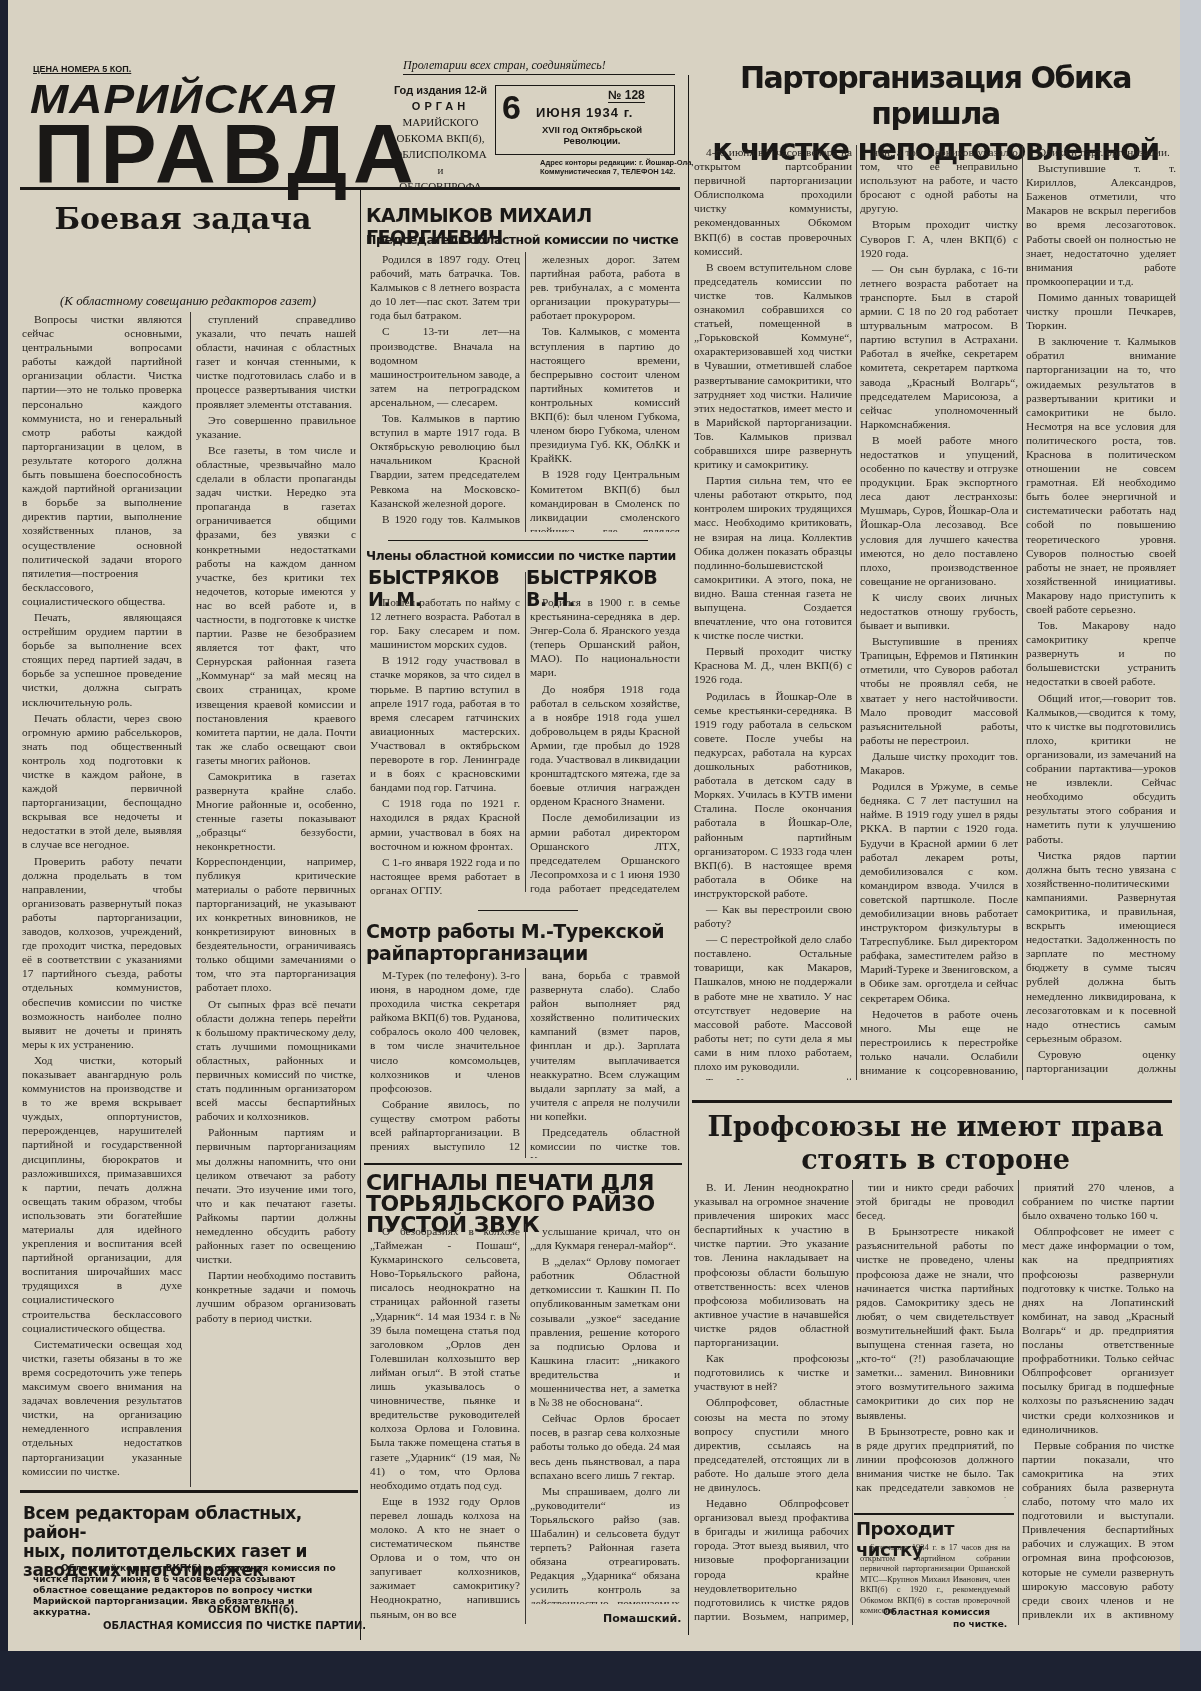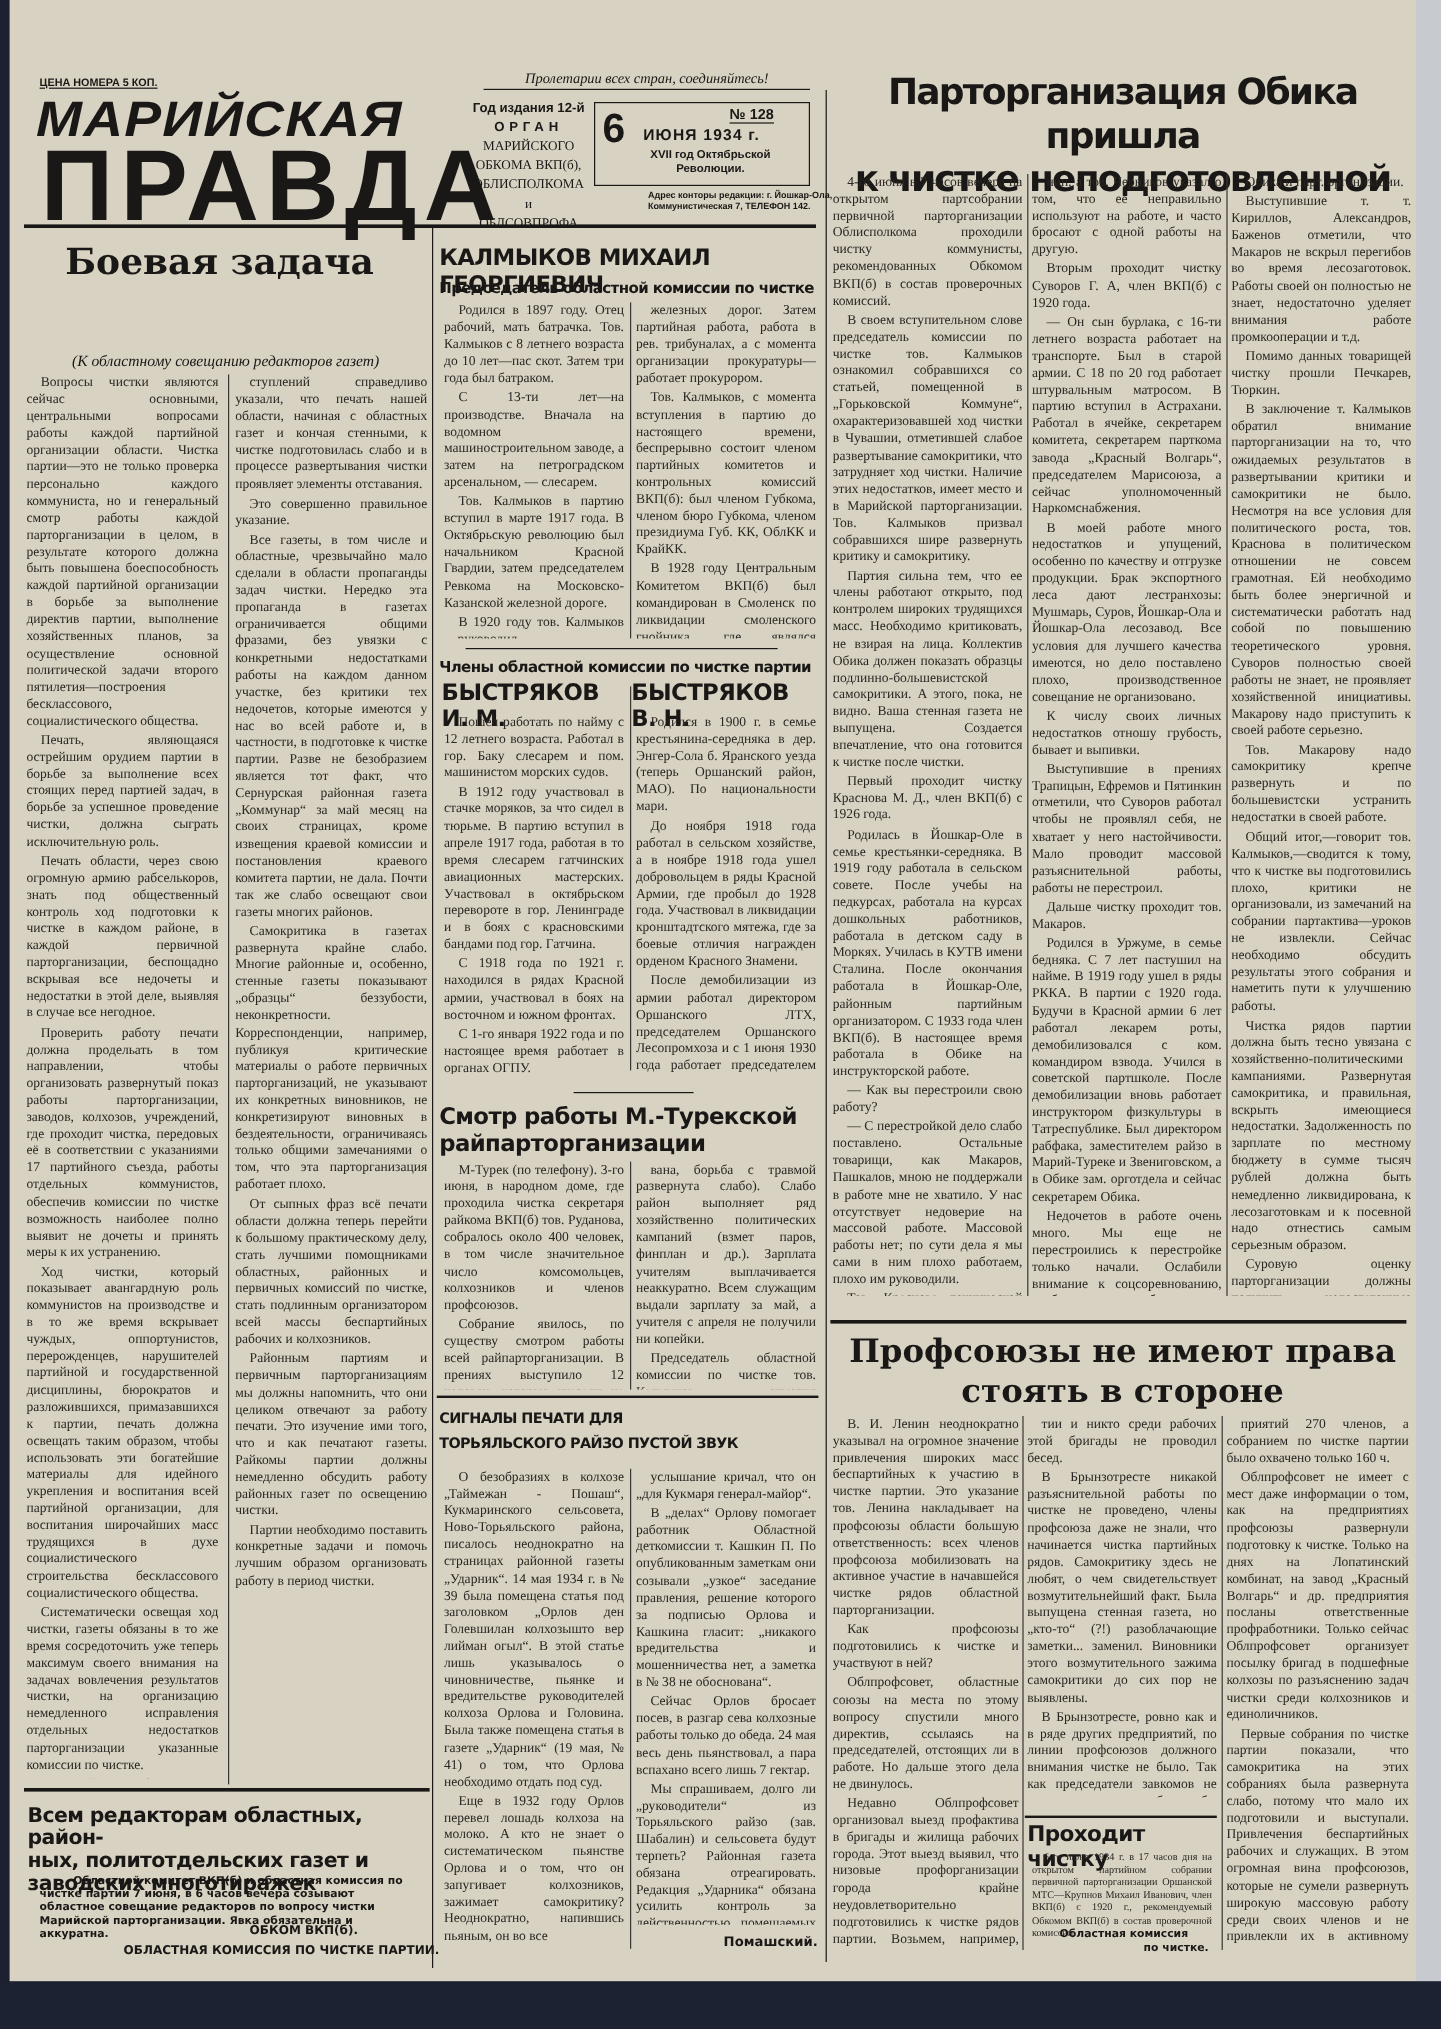--- a/index.html
+++ b/index.html
@@ -37,21 +37,21 @@
   .italic-sub { font-style:italic; text-align:center; font-size:13px; }
   .notice-body { font-family:"DejaVu Sans", sans-serif; font-weight:bold; font-size:9px; line-height:11px; }
   .sign { font-family:"DejaVu Sans", sans-serif; font-weight:bold; }
 </style>
 </head>
 <body>
 
 <div class="page">
 
   <div class="abs price sans" style="left:25px; top:64px;">ЦЕНА НОМЕРА 5 КОП.</div>
-  <div class="abs motto" style="left:395px; top:58px; width:272px; text-align:center;">Пролетарии всех стран, соединяйтесь!</div>
+  <div class="abs motto" style="left:395px; top:58px; width:272px; text-align:left;">Пролетарии всех стран, соединяйтесь!</div>
 
   <div class="abs sans mast-top" style="left:22px; top:72px; width:320px;">МАРИЙСКАЯ</div>
   <div class="abs sans mast-main" style="left:26px; top:114px; width:340px;">ПРАВДА</div>
 
   <div class="abs organ" style="left:385px; top:82px; width:95px;">
     <div class="b" style="font-size:11px;">Год издания 12-й</div>
     <div class="b" style="letter-spacing:4px;">ОРГАН</div>
     <div>МАРИЙСКОГО</div>
     <div>ОБКОМА ВКП(б),</div>
     <div>ОБЛИСПОЛКОМА и</div>
@@ -151,21 +151,21 @@
     <p>М-Турек (по телефону). 3-го июня, в народном доме, где проходила чистка секретаря райкома ВКП(б) тов. Руданова, собралось около 400 человек, в том числе значительное число комсомольцев, колхозников и членов профсоюзов.</p>
     <p>Собрание явилось, по существу смотром работы всей райпарторганизации. В прениях выступило 12 человек, которые указали на ряд больших недостатков в работе. Особенно отмечалась слабость борьбы за зажиточную и культурную жизнь колхозников (бескоровность не ликвидиро-</p>
   </div>
   <div class="vrule" style="left:517px; top:968px; height:190px;"></div>
   <div class="col-text" style="left:522px; top:968px; width:150px; height:190px;">
     <p>вана, борьба с травмой развернута слабо). Слабо район выполняет ряд хозяйственно политических кампаний (взмет паров, финплан и др.). Зарплата учителям выплачивается неаккуратно. Всем служащим выдали зарплату за май, а учителя с апреля не получили ни копейки.</p>
     <p>Председатель областной комиссии по чистке тов. Калмыков отметил недостаточную подготовку парторганизации к чистке партийных рядов и предложил шире развернуть массово-разъяснительную работу о значении чистки среди беспартийных масс. М.</p>
   </div>
   <div class="rule" style="left:356px; top:1163px; width:318px; height:2px;"></div>
 
-  <div class="abs sub" style="left:358px; top:1172px; width:318px; font-size:12px; line-height:21px;">
+  <div class="abs sub" style="left:358px; top:1172px; width:318px; font-size:22px; line-height:21px;">
     <div>СИГНАЛЫ ПЕЧАТИ ДЛЯ</div>
     <div>ТОРЬЯЛЬСКОГО РАЙЗО ПУСТОЙ ЗВУК</div>
   </div>
   <div class="col-text" style="left:362px; top:1224px; width:150px; height:402px;">
     <p>О безобразиях в колхозе „Таймежан - Пошаш“, Кукмаринского сельсовета, Ново-Торьяльского района, писалось неоднократно на страницах районной газеты „Ударник“. 14 мая 1934 г. в № 39 была помещена статья под заголовком „Орлов ден Голевшилан колхозышто вер лийман огыл“. В этой статье лишь указывалось о чиновничестве, пьянке и вредительстве руководителей колхоза Орлова и Головина. Была также помещена статья в газете „Ударник“ (19 мая, № 41) о том, что Орлова необходимо отдать под суд.</p>
     <p>Еще в 1932 году Орлов перевел лошадь колхоза на молоко. А кто не знает о систематическом пьянстве Орлова и о том, что он запугивает колхозников, зажимает самокритику? Неоднократно, напившись пьяным, он во все</p>
   </div>
   <div class="vrule" style="left:517px; top:1224px; height:400px;"></div>
   <div class="col-text" style="left:522px; top:1224px; width:150px; height:380px;">
     <p>услышание кричал, что он „для Кукмаря генерал-майор“.</p>

